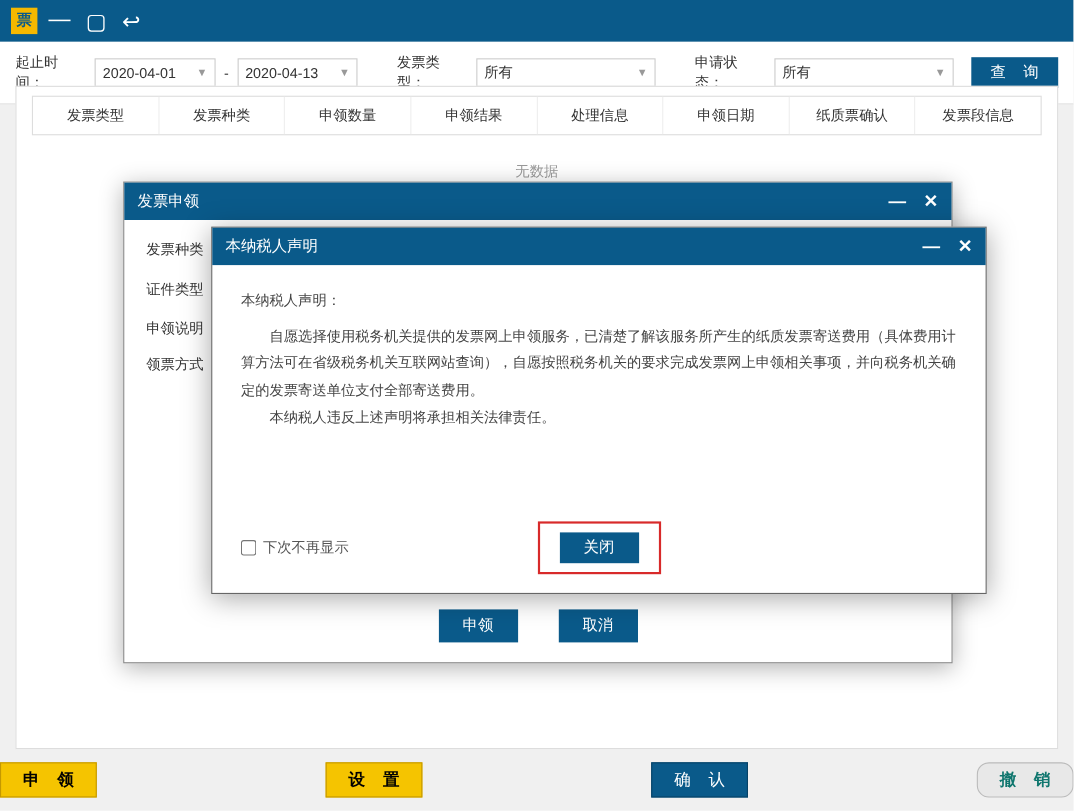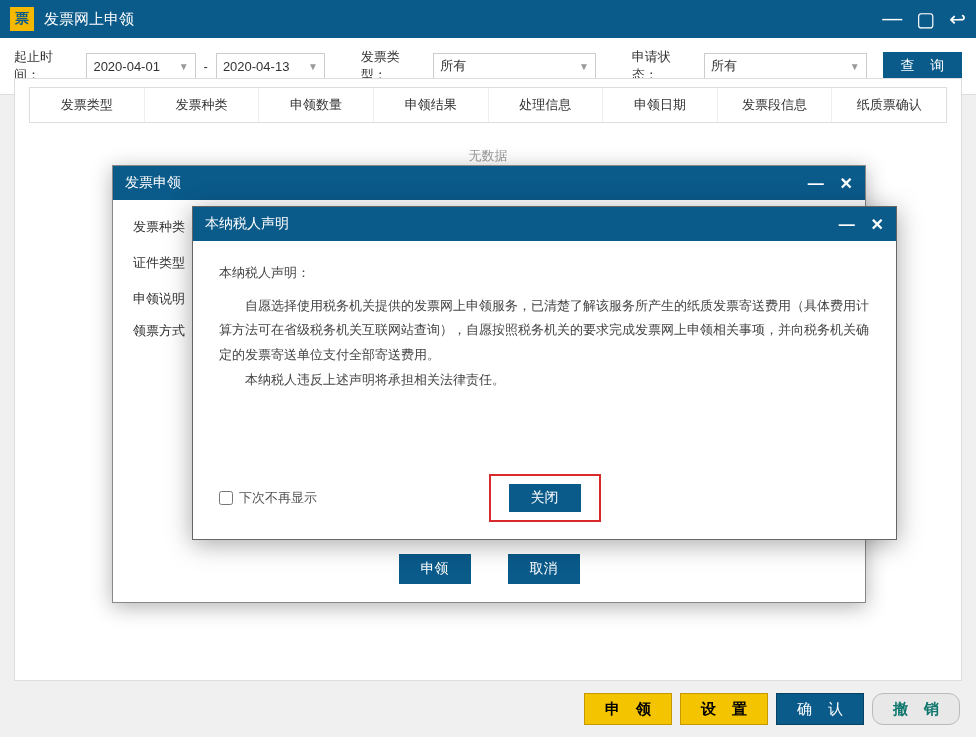--- a/index.html
+++ b/index.html
@@ -24,21 +24,21 @@
 .gap { width: 20px; }
 
 
 .tablewrap { padding: 8px 14px; }
 .table-header { display: flex; background: #fff; border: 1px solid #ddd; font-size: 13px; }
 .table-header .cell { flex: 1; text-align: center; padding: 8px 4px; border-right: 1px solid #eee; color: #333; }
 .table-header .cell:last-child { border-right: none; }
 .nodata { text-align: center; color: #999; font-size: 13px; padding: 24px 0; }
 
 
-.bottombar { position: absolute; bottom: 12px; left: 0; right: 16px; display: flex; justify-content: flex-end; gap: 8px; }
+.bottombar { position: absolute; bottom: 12px; left: 0; right: 0; display: flex; justify-content: space-between; gap: 28px; }
 .bottombar button { height: 32px; width: 88px; font-size: 15px; letter-spacing: 6px; text-indent: 6px; border: 1px solid #999; cursor: pointer; }
 .bottombar .yellow { background: #f5c400; color: #000; border-color: #c49800; font-weight: bold; }
 .bottombar .blue { background: #0a5a8a; color: #fff; border-color: #074266; }
 .bottombar .grey { background: #e8e8e8; color: #0f766e; border-color: #bbb; font-weight: bold; border-radius: 11px; }
 
 
 
 
 .modal1 { position: absolute; left: 112px; top: 165px; width: 754px; height: 438px; background: #fff; border: 1px solid #888; box-shadow: 0 4px 20px rgba(0,0,0,0.3); }
 .modal-header { background: #0a5a8a; color: #fff; height: 34px; display: flex; align-items: center; padding: 0 12px; font-size: 14px; }
@@ -64,21 +64,20 @@
 .modal2 .footer .redbox { border: 2px solid #d82a2a; padding: 8px 18px; display: inline-block; }
 .modal2 .footer button { background: #0a5a8a; color: #fff; border: none; height: 28px; width: 72px; font-size: 14px; cursor: pointer; }
 
 .main-area { position: absolute; top: 78px; left: 14px; right: 14px; bottom: 56px; background: #fff; border: 1px solid #ddd; }
 </style>
 </head>
 <body>
 
 <div class="titlebar">
   <div class="logo">票</div>
-  <div class="title">发票网上申领</div>
   <div class="win-controls">
     <span>—</span>
     <span>▢</span>
     <span>↩</span>
   </div>
 </div>
 
 <div class="filterbar">
   <span class="label">起止时间：</span>
   <div class="date-input">
@@ -108,22 +107,22 @@
 
 <div class="main-area">
   <div class="tablewrap">
     <div class="table-header">
       <div class="cell">发票类型</div>
       <div class="cell">发票种类</div>
       <div class="cell">申领数量</div>
       <div class="cell">申领结果</div>
       <div class="cell">处理信息</div>
       <div class="cell">申领日期</div>
+      <div class="cell">纸质票确认</div>
       <div class="cell">发票段信息</div>
-      <div class="cell">纸质票确认</div>
     </div>
     <div class="nodata">无数据</div>
   </div>
 </div>
 
 <div class="bottombar">
   <button class="yellow">申 领</button>
   <button class="yellow">设 置</button>
   <button class="blue">确 认</button>
   <button class="grey">撤 销</button>

